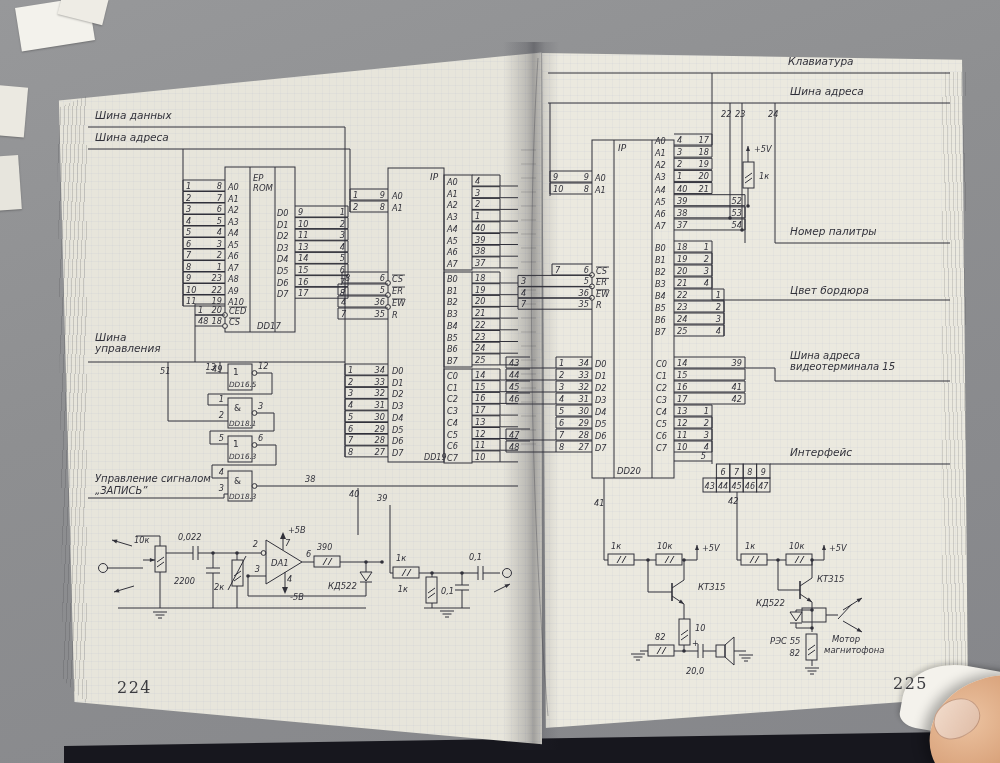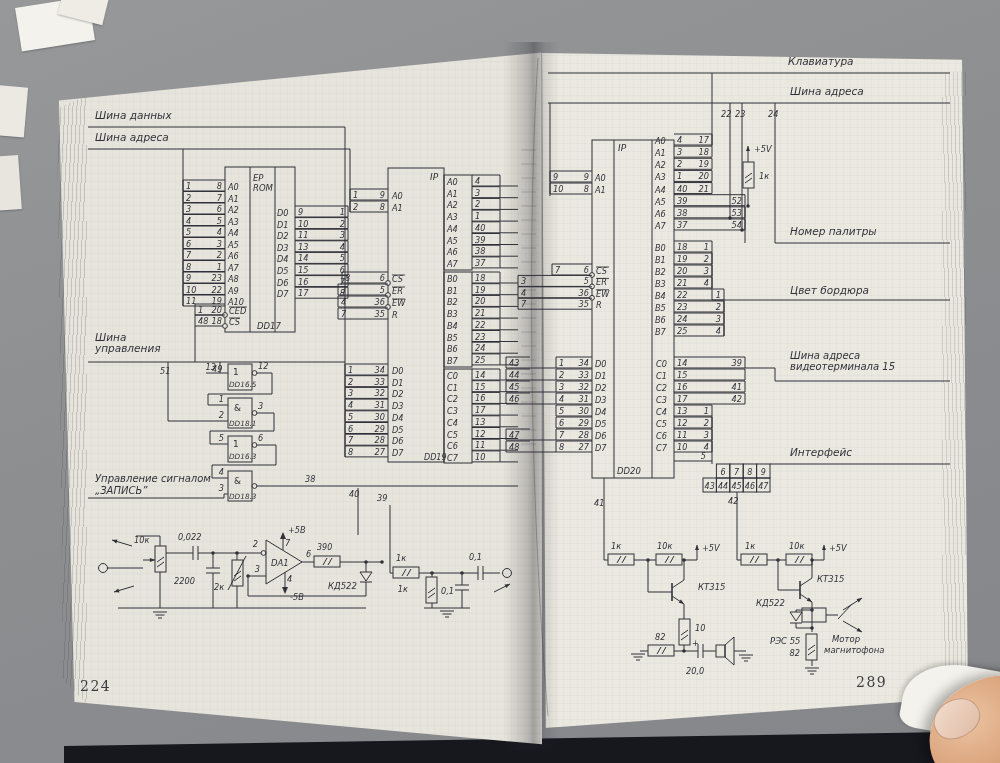--- a/index.html
+++ b/index.html
@@ -34,21 +34,21 @@
     border-radius:60% 4% 30% 18%;transform:rotate(10deg);box-shadow:-2px -2px 5px rgba(0,0,0,.2);}
   #finger{position:absolute;left:928px;top:678px;width:130px;height:110px;
     background:radial-gradient(ellipse at 34% 32%,#ecc3a1 0%,#dba67f 45%,#c98f66 75%,#b57a52 100%);
     border-radius:55% 45% 12% 48%;transform:rotate(-16deg);
     box-shadow:-6px -4px 12px rgba(0,0,0,.3);}
   #nail{position:absolute;left:10px;top:12px;width:46px;height:36px;
     background:linear-gradient(150deg,#f2dccc,#dfbca6);border:1px solid rgba(165,115,85,.55);
     border-radius:50% 50% 45% 45%;transform:rotate(-12deg);}
   #schem{position:absolute;left:0;top:0;}
   #schem text{font-family:"DejaVu Sans",sans-serif;}
-  .pageno{position:absolute;font-family:"DejaVu Serif",serif;font-size:14px;color:#3c3c40;letter-spacing:1.5px;}
+  .pageno{position:absolute;font-family:"DejaVu Serif",serif;font-size:16px;color:#3c3c40;letter-spacing:1.5px;margin-left:37px;}
   #pageno-left{left:80px;top:678px;}
   #pageno-right{left:856px;top:674px;}
 </style>
 </head>
 <body>
 
 <div id="photo">
   <div class="scrap" id="scrap1"></div>
   <div class="scrap" id="scrap2"></div>
   <div class="scrap" id="scrap3"></div>
@@ -1065,14 +1065,14 @@
         <line x1="521" y1="416" x2="536" y2="416" stroke="rgba(60,60,70,.28)" stroke-width="0.8"></line>
         <line x1="521" y1="430" x2="536" y2="430" stroke="rgba(60,60,70,.28)" stroke-width="0.8"></line>
         <line x1="521" y1="444" x2="536" y2="444" stroke="rgba(60,60,70,.28)" stroke-width="0.8"></line>
       </g>
     </svg>
   <div id="corner-curl"></div>
   <div id="finger">
     <div id="nail"></div>
   </div>
   <div class="pageno" id="pageno-left">224</div>
-  <div class="pageno" id="pageno-right">289</div>
+  <div class="pageno" id="pageno-right">225</div>
 </div>
 
 </body></html>

